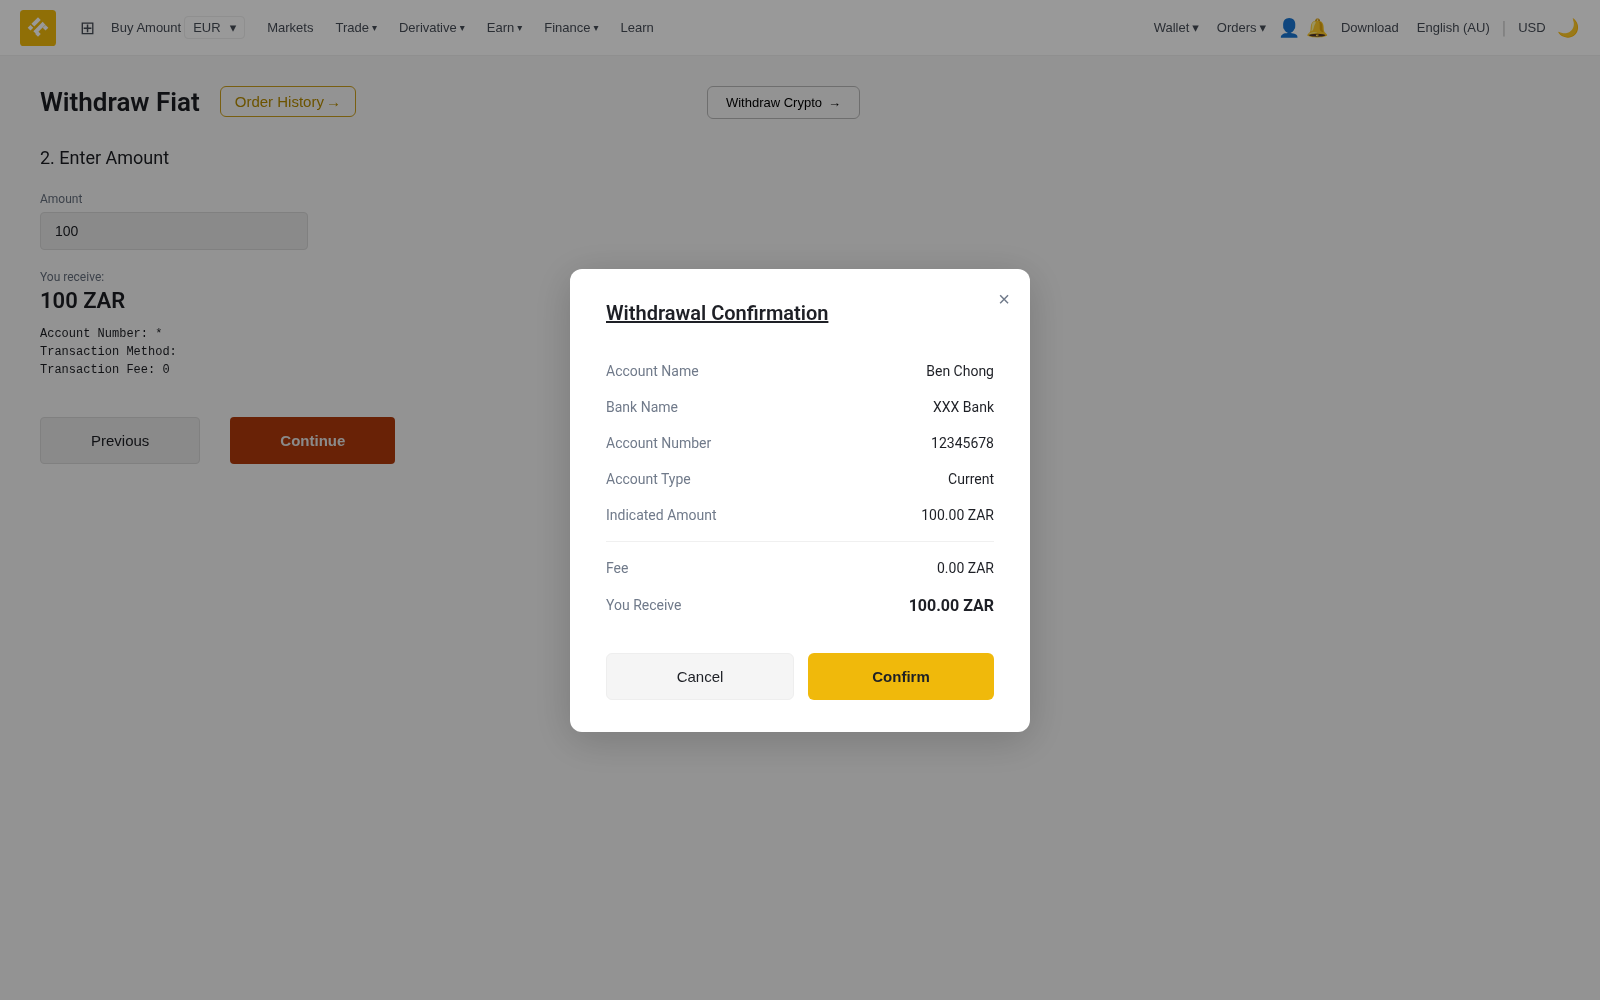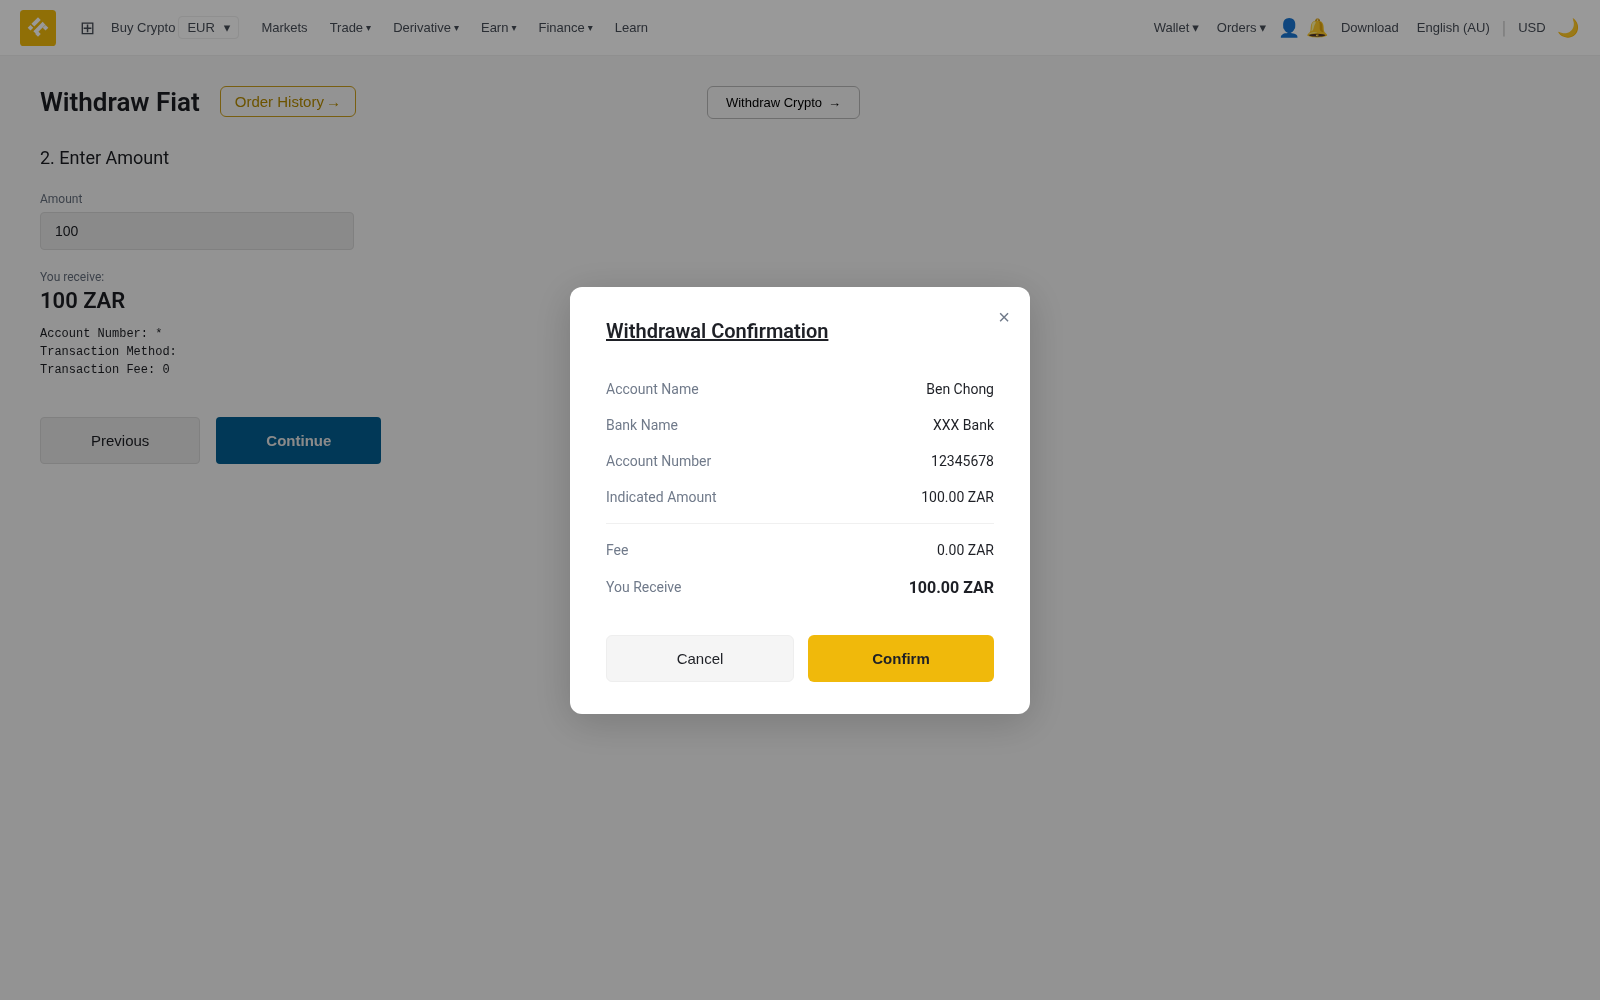--- a/index.html
+++ b/index.html
@@ -37,37 +37,37 @@
       padding: 8px 18px; font-size: 13px; cursor: pointer; display: flex; align-items: center; gap: 6px;
       position: absolute; right: 40px; top: 30px;
     }
 
     .section-title { font-size: 18px; font-weight: 400; margin-bottom: 24px; color: #1e2026; }
 
     .form-group { margin-bottom: 16px; }
     .form-label { font-size: 12px; color: #707a8a; margin-bottom: 6px; }
     .form-input {
       border: 1px solid #eee; border-radius: 4px; padding: 10px 14px;
-      font-size: 14px; width: 314px; background: #fff; color: #1e2026;
+      font-size: 14px; width: 268px; background: #fff; color: #1e2026;
     }
 
     .receive-label { font-size: 12px; color: #707a8a; margin-top: 20px; margin-bottom: 4px; }
     .receive-amount { font-size: 22px; font-weight: 600; color: #1e2026; margin-bottom: 14px; }
 
     .info-row { font-size: 12px; color: #707a8a; margin-bottom: 4px; font-family: Liberation Mono, monospace; }
     .info-row span { color: #1e2026; }
 
-    .btn-row { display: flex; gap: 16px; margin-top: 40px; }
+    .btn-row { display: flex; gap: 30px; margin-top: 40px; }
     .btn-previous {
       padding: 14px 50px; border: 1px solid #eee; border-radius: 4px;
       background: #fff; font-size: 15px; cursor: pointer; color: #1e2026;
     }
     .btn-continue {
       padding: 14px 50px; border: none; border-radius: 4px;
-      background: #0369a1; font-size: 15px; cursor: pointer; color: #fff; font-weight: 600;
+      background: #c2410c; font-size: 15px; cursor: pointer; color: #fff; font-weight: 600;
     }
 
     
     .overlay {
       position: fixed; top: 0; left: 0; width: 100%; height: 100%;
       background: rgba(0,0,0,0.4); z-index: 100; display: flex;
       align-items: center; justify-content: center;
     }
 
     
@@ -116,21 +116,21 @@
       <path d="M25.18 13.18l3.09 3.09-10.36 10.36-3.09-3.09 10.36-10.36z" fill="#fff"></path>
       <path d="M11.64 16.73l3.09 3.09-3.09 3.09-3.09-3.09 3.09-3.09z" fill="#fff"></path>
       <path d="M28.36 16.73l3.09 3.09-3.09 3.09-3.09-3.09 3.09-3.09z" fill="#fff"></path>
       <path d="M20 23.64l3.09 3.09L20 29.82l-3.09-3.09L20 23.64z" fill="#fff"></path>
     </svg>
   </div>
 
   <div class="nav-left">
     <button class="nav-grid-btn">⊞</button>
     <button class="nav-item">
-      <span>Buy Crypto</span>
+      <span>Buy Amount</span>
       <span class="nav-currency">
         <span>EUR</span>
         <span>▾</span>
       </span>
     </button>
     <button class="nav-item">
       <span>Markets</span>
     </button>
     <button class="nav-item">
       <span>Trade</span>
@@ -236,20 +236,24 @@
     </div>
     <div class="modal-row">
       <span class="modal-row-label">Bank Name</span>
       <span class="modal-row-value">XXX Bank</span>
     </div>
     <div class="modal-row">
       <span class="modal-row-label">Account Number</span>
       <span class="modal-row-value">12345678</span>
     </div>
     <div class="modal-row">
+      <span class="modal-row-label">Account Type</span>
+      <span class="modal-row-value">Current</span>
+    </div>
+    <div class="modal-row">
       <span class="modal-row-label">Indicated Amount</span>
       <span class="modal-row-value">100.00 ZAR</span>
     </div>
 
     <hr class="modal-divider">
 
     <div class="modal-row">
       <span class="modal-row-label">Fee</span>
       <span class="modal-row-value">0.00 ZAR</span>
     </div>

